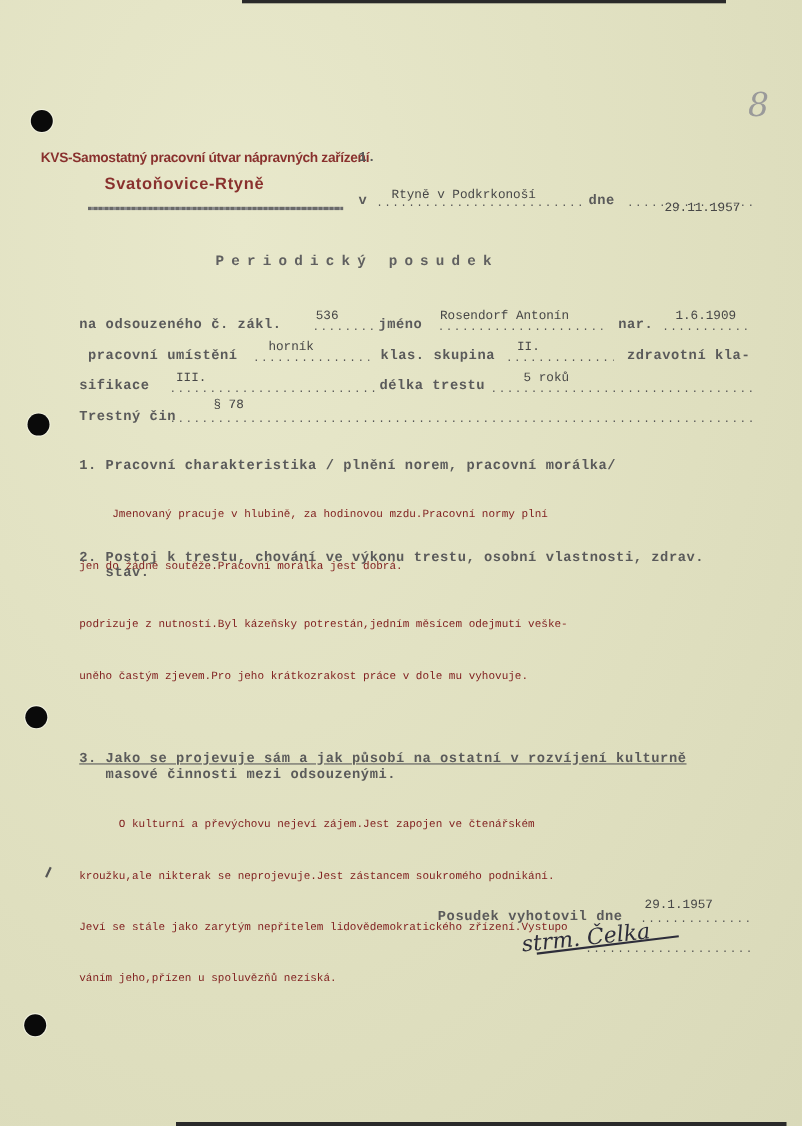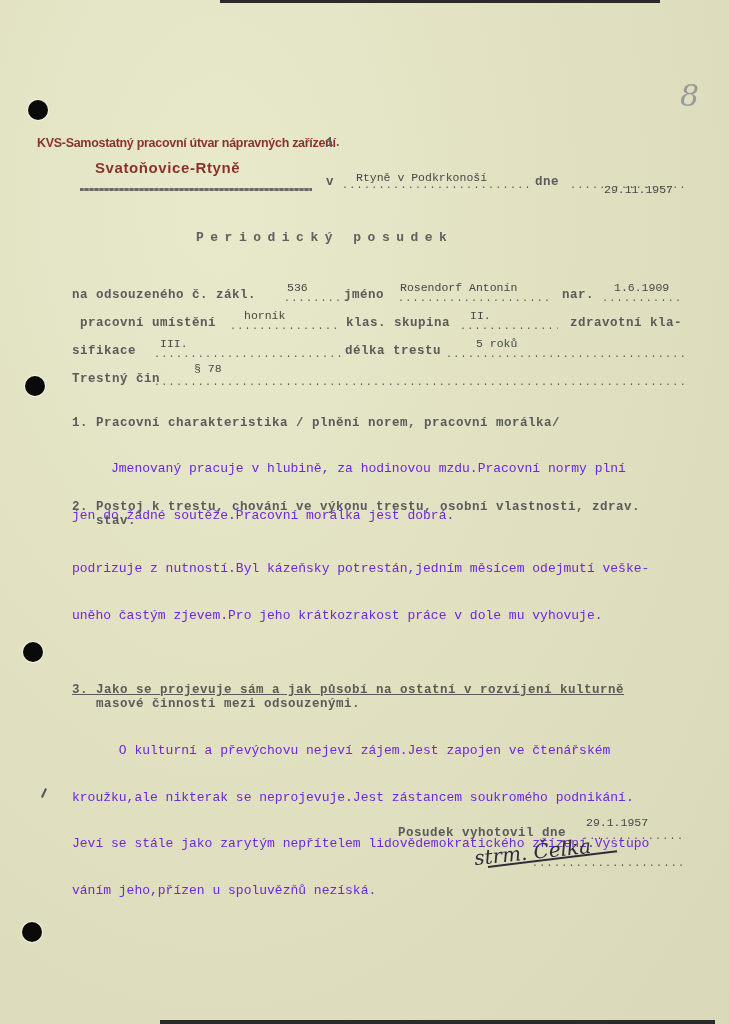--- a/index.html
+++ b/index.html
@@ -17,21 +17,21 @@
     .stamp {
       color: #7f1d1d; font-family: Liberation Sans, sans-serif; font-weight: bold;
       font-size: 12.5px; letter-spacing: -0.3px; opacity: 0.9;
     }
     .stamp2 { font-size: 15px; letter-spacing: 0.6px; }
     .heavy { font-weight: bold; color: #5a5a5a; font-size: 12.5px; letter-spacing: 0.5px; }
     .fill { font-size: 11.5px; color: #474747; }
     .dots { color: #555; font-size: 10px; letter-spacing: 1.3px; overflow: hidden; }
     .rule { position: absolute; height: 3px; background: repeating-linear-gradient(90deg,#6a6a6a 0 3px,#8c8c8c 3px 5px); }
     .title { font-weight: bold; font-size: 13px; letter-spacing: 6.5px; color: #606060; }
-    .para { position: absolute; font-size: 13px; line-height: 15.5px; color: #6d28d9; white-space: pre; }
+    .para { position: absolute; font-size: 10px; line-height: 15.5px; color: #7f1d1d; white-space: pre; }
     .pencil { position: absolute; color: #9a9a9a; font-family: "DejaVu Serif", serif; font-size: 30px; font-style: italic; }
     .sig { position: absolute; font-family: "DejaVu Serif", serif; font-style: italic; color: #2d2d3a; font-size: 20px; transform: rotate(-6deg); }
     .sig-line { position: absolute; height: 1.5px; background: #2d2d3a; transform: rotate(-7deg); transform-origin: left; }
   </style>
 </head>
 <body>
 
 <div class="edge-top"></div>
 <div class="edge-bottom"></div>
 

